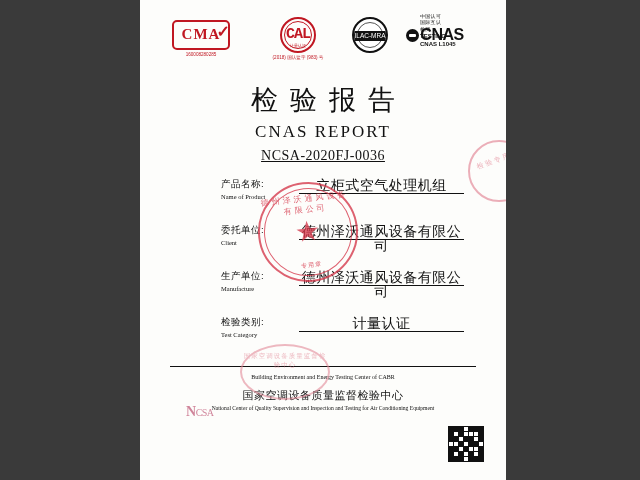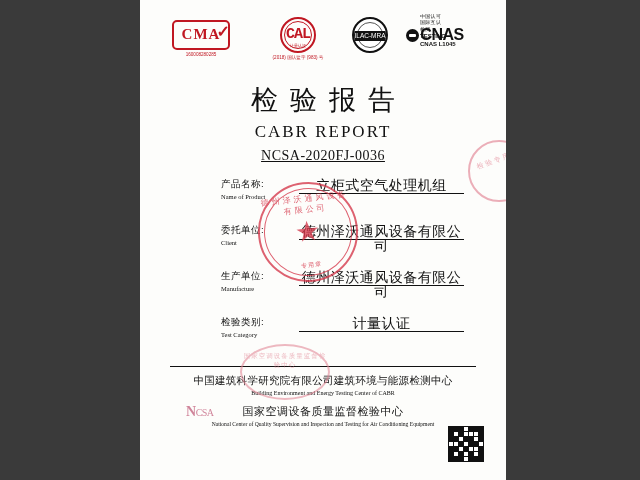--- a/index.html
+++ b/index.html
@@ -459,21 +459,21 @@
       <div class="cnas-right">
         <div class="cn">中国认可</div>
         <div class="cn">国际互认</div>
         <div class="cn">检测</div>
         <div class="en">TESTING</div>
         <div class="en">CNAS L1045</div>
       </div>
     </div>
 
     <div class="title-cn">检验报告</div>
-    <div class="title-en">CABR REPORT</div>
+    <div class="title-en">CNAS REPORT</div>
     <div class="report-no">NCSA-2020FJ-0036</div>
 
     <div class="seal-right">
       <div class="t">检验专用</div>
     </div>
 
     <div class="fields">
 
       <div class="field-row">
         <div class="field-label">
@@ -511,21 +511,20 @@
 
     <div class="seal-main">
       <div class="ring"></div>
       <div class="arc-top">德州泽沃通风设备有限公司</div>
       <div class="star">★</div>
       <div class="arc-bottom">专用章</div>
     </div>
 
     <div class="footer">
       <div class="rule"></div>
-      <div class="org-cn">中国建筑科学研究院有限公司建筑环境与能源检测中心</div>
       <div class="org-en">Building Environment and Energy Testing Center of CABR</div>
       <div class="center-cn">国家空调设备质量监督检验中心</div>
       <div class="center-en">National Center of Quality Supervision and Inspection and Testing for Air Conditioning Equipment</div>
     </div>
 
     <div class="seal-footer">
       <div class="t">国家空调设备质量监督检验中心</div>
     </div>
 
     <div class="ncsa-mark">

